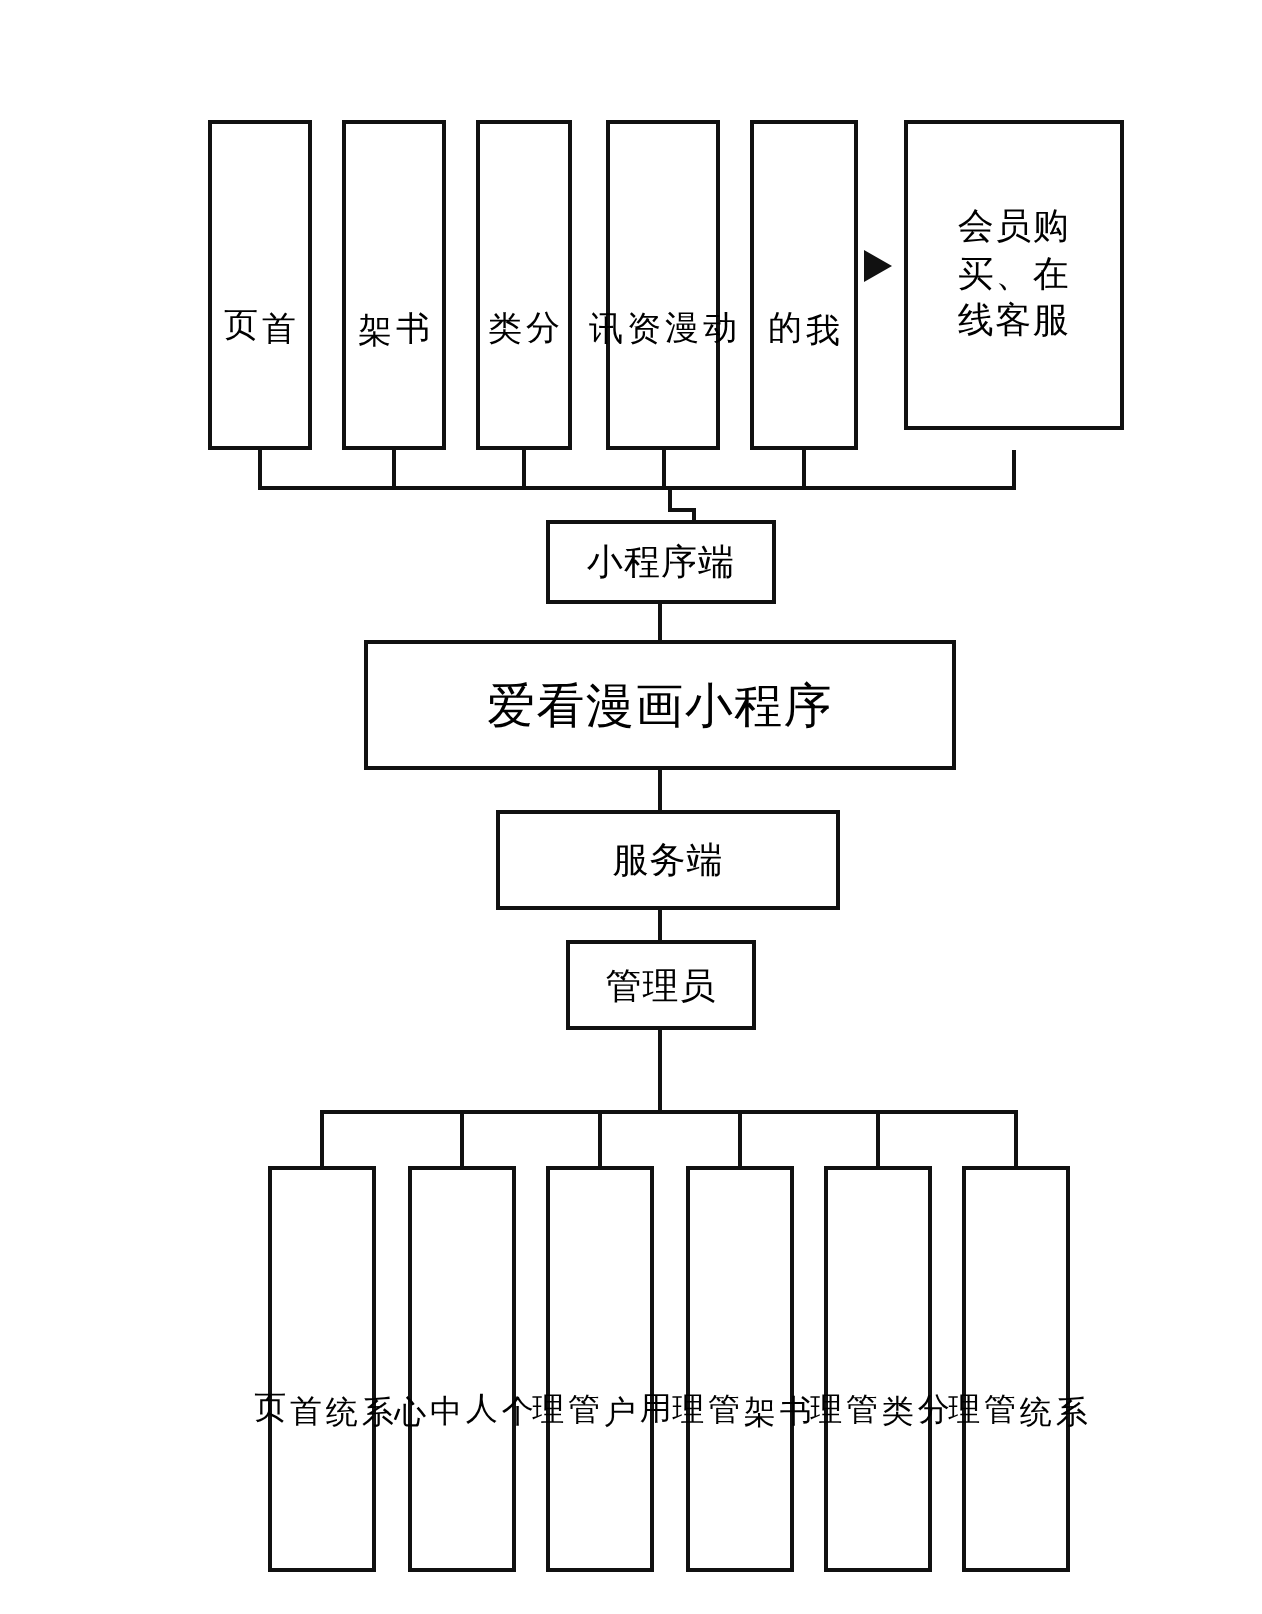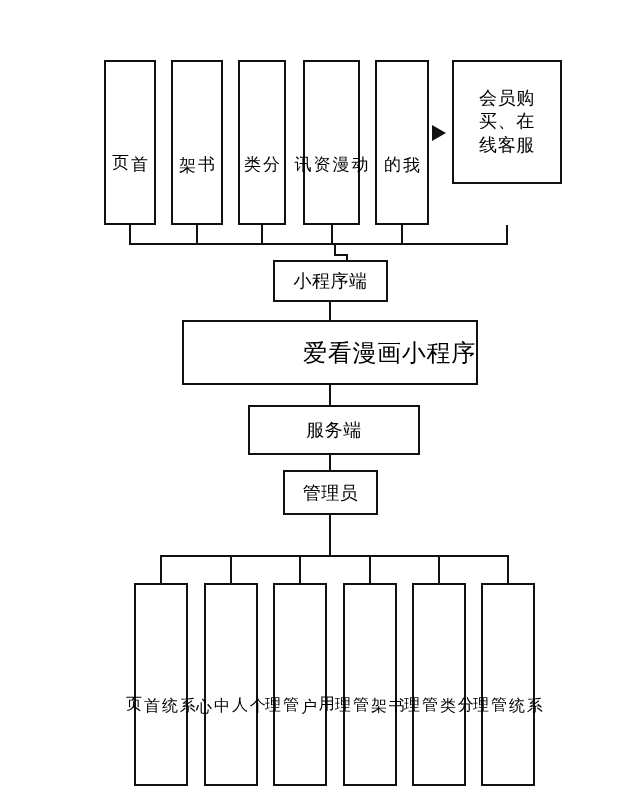--- a/index.html
+++ b/index.html
@@ -54,21 +54,21 @@
   }
   .node.horiz .label {
     white-space: nowrap;
     letter-spacing: 0.03em;
   }
 
   
   .fs-16 { font-size: 16px; }
   .fs-17 { font-size: 17px; }
   .fs-18 { font-size: 18px; }
-  .fs-24 { font-size: 24px; justify-content: flex-end; }
+  .fs-24 { font-size: 24px; }
 
   
   .hline {
     position: absolute;
     background: #111111;
     height: 2px;
   }
   .vline {
     position: absolute;
     background: #111111;
@@ -107,21 +107,21 @@
 漫
 资
 讯</span>
   </div>
 
   <div class="node vert fs-17" style="left:375px; top:60px; width:54px; height:165px;">
     <span class="label">我
 的</span>
   </div>
 
-  <div class="node wrap fs-18" style="left:452px; top:60px; width:110px; height:124px;">
+  <div class="node wrap fs-18" style="left:452px; top:60px; width:110px; height:155px;">
     <span class="label">会员购
 买、在
 线客服</span>
   </div>
 
   <div class="arrow-right" style="left:432px; top:125px;"></div>
 
   <div class="vline" style="left:129px; top:225px; height:20px;"></div>
   <div class="vline" style="left:196px; top:225px; height:20px;"></div>
   <div class="vline" style="left:261px; top:225px; height:20px;"></div>

